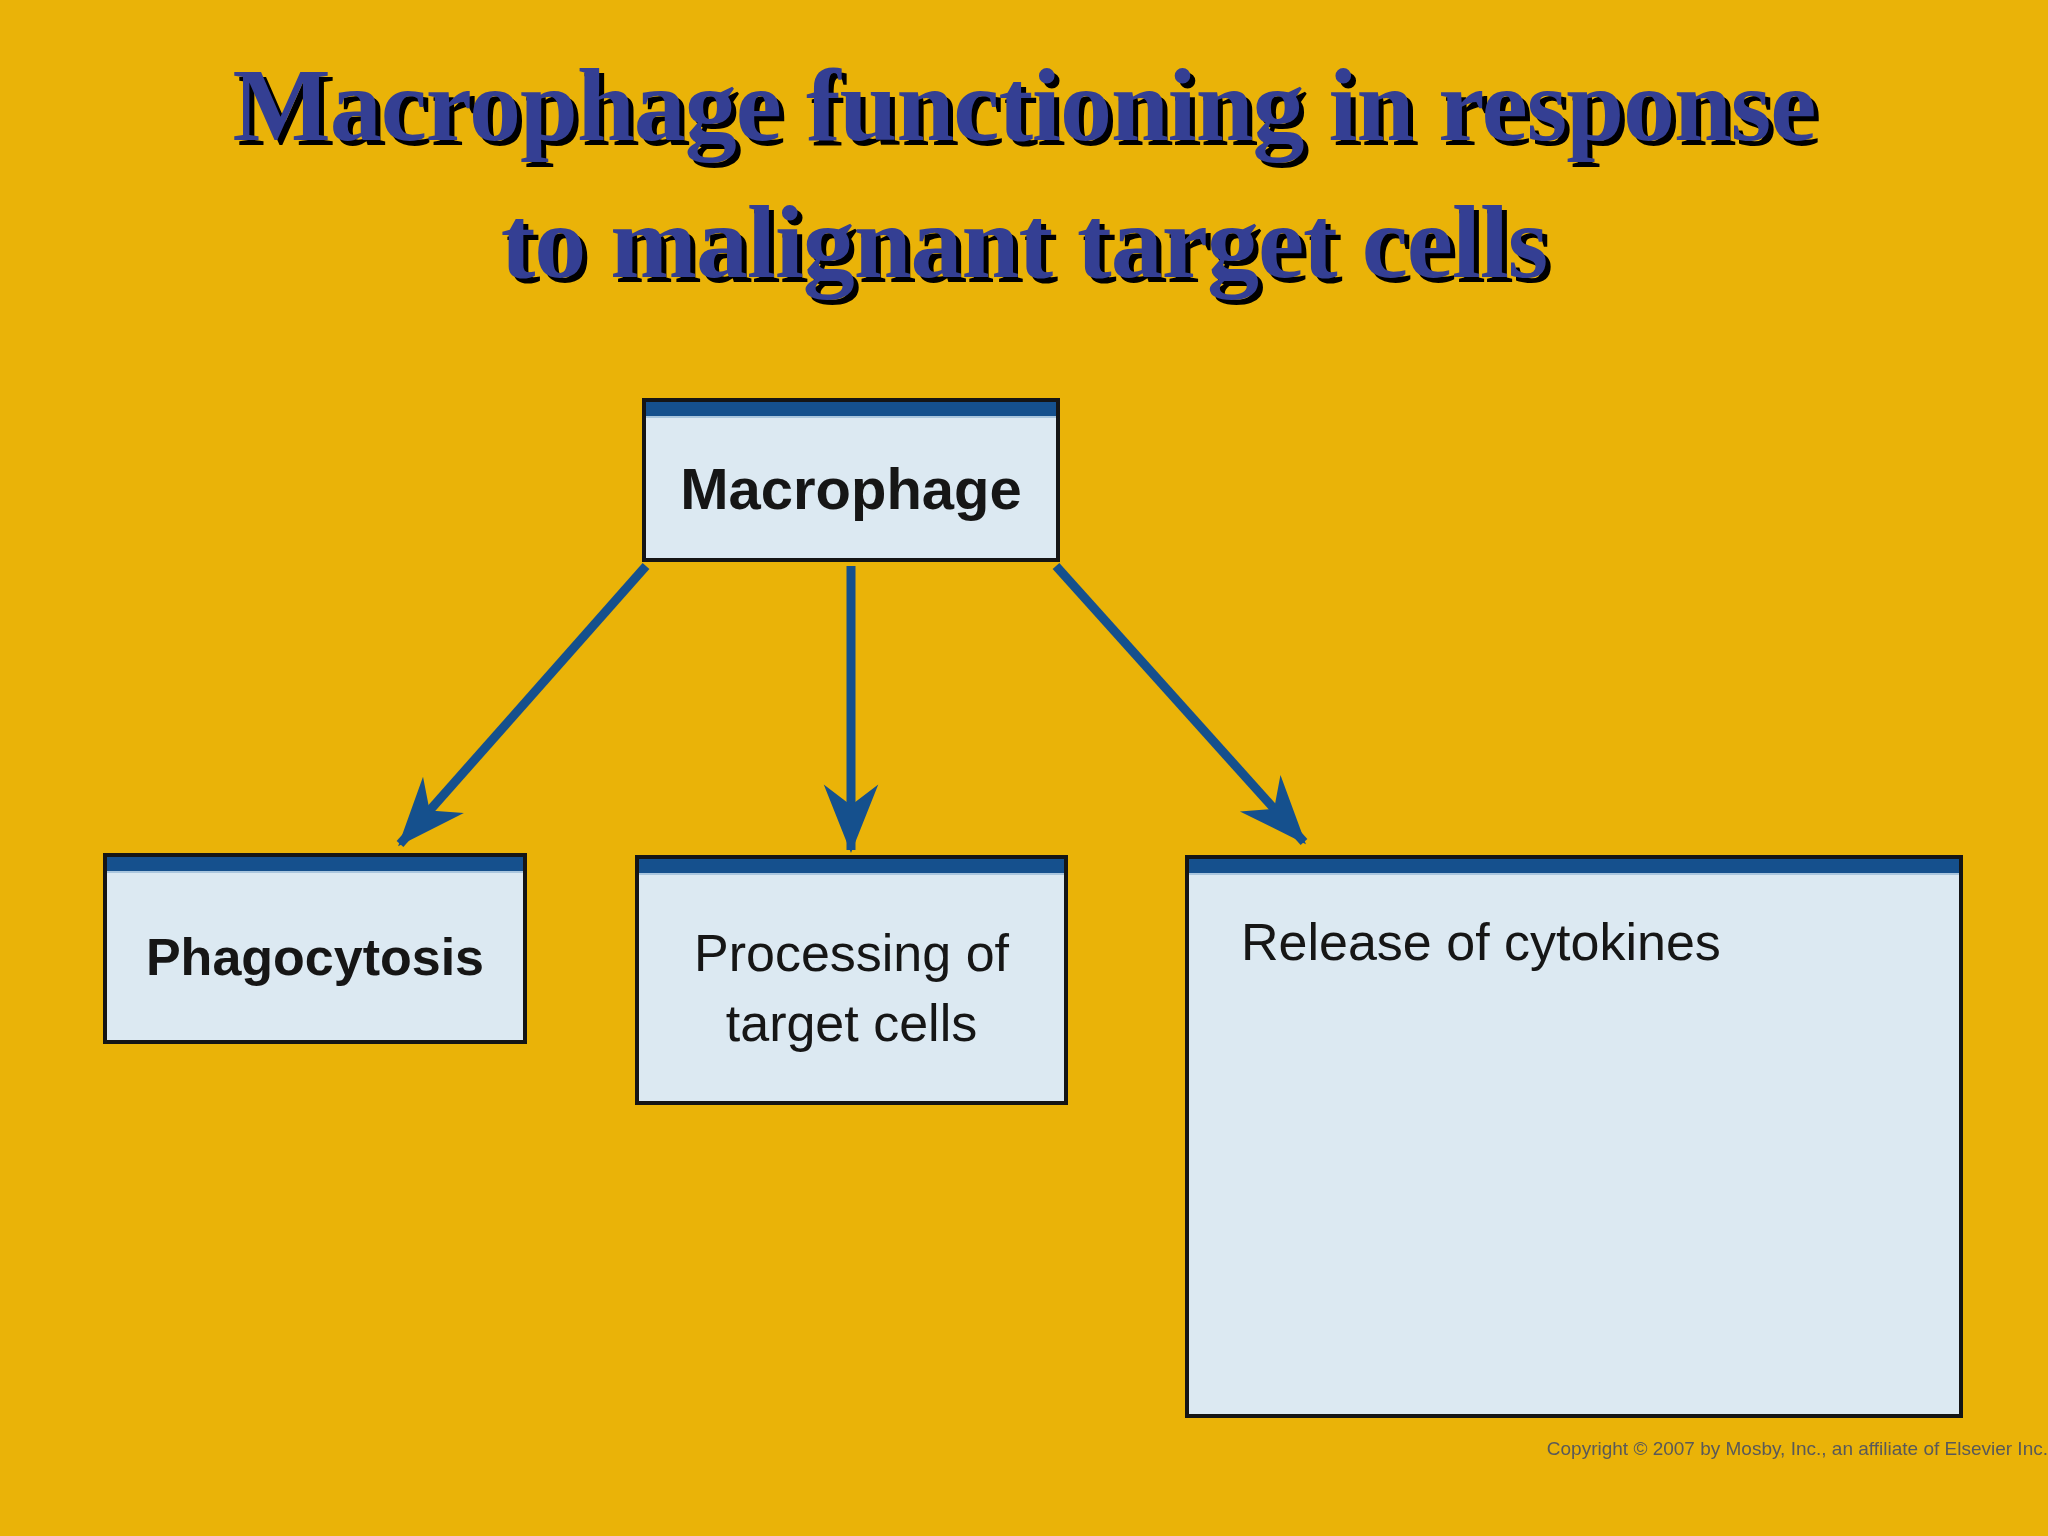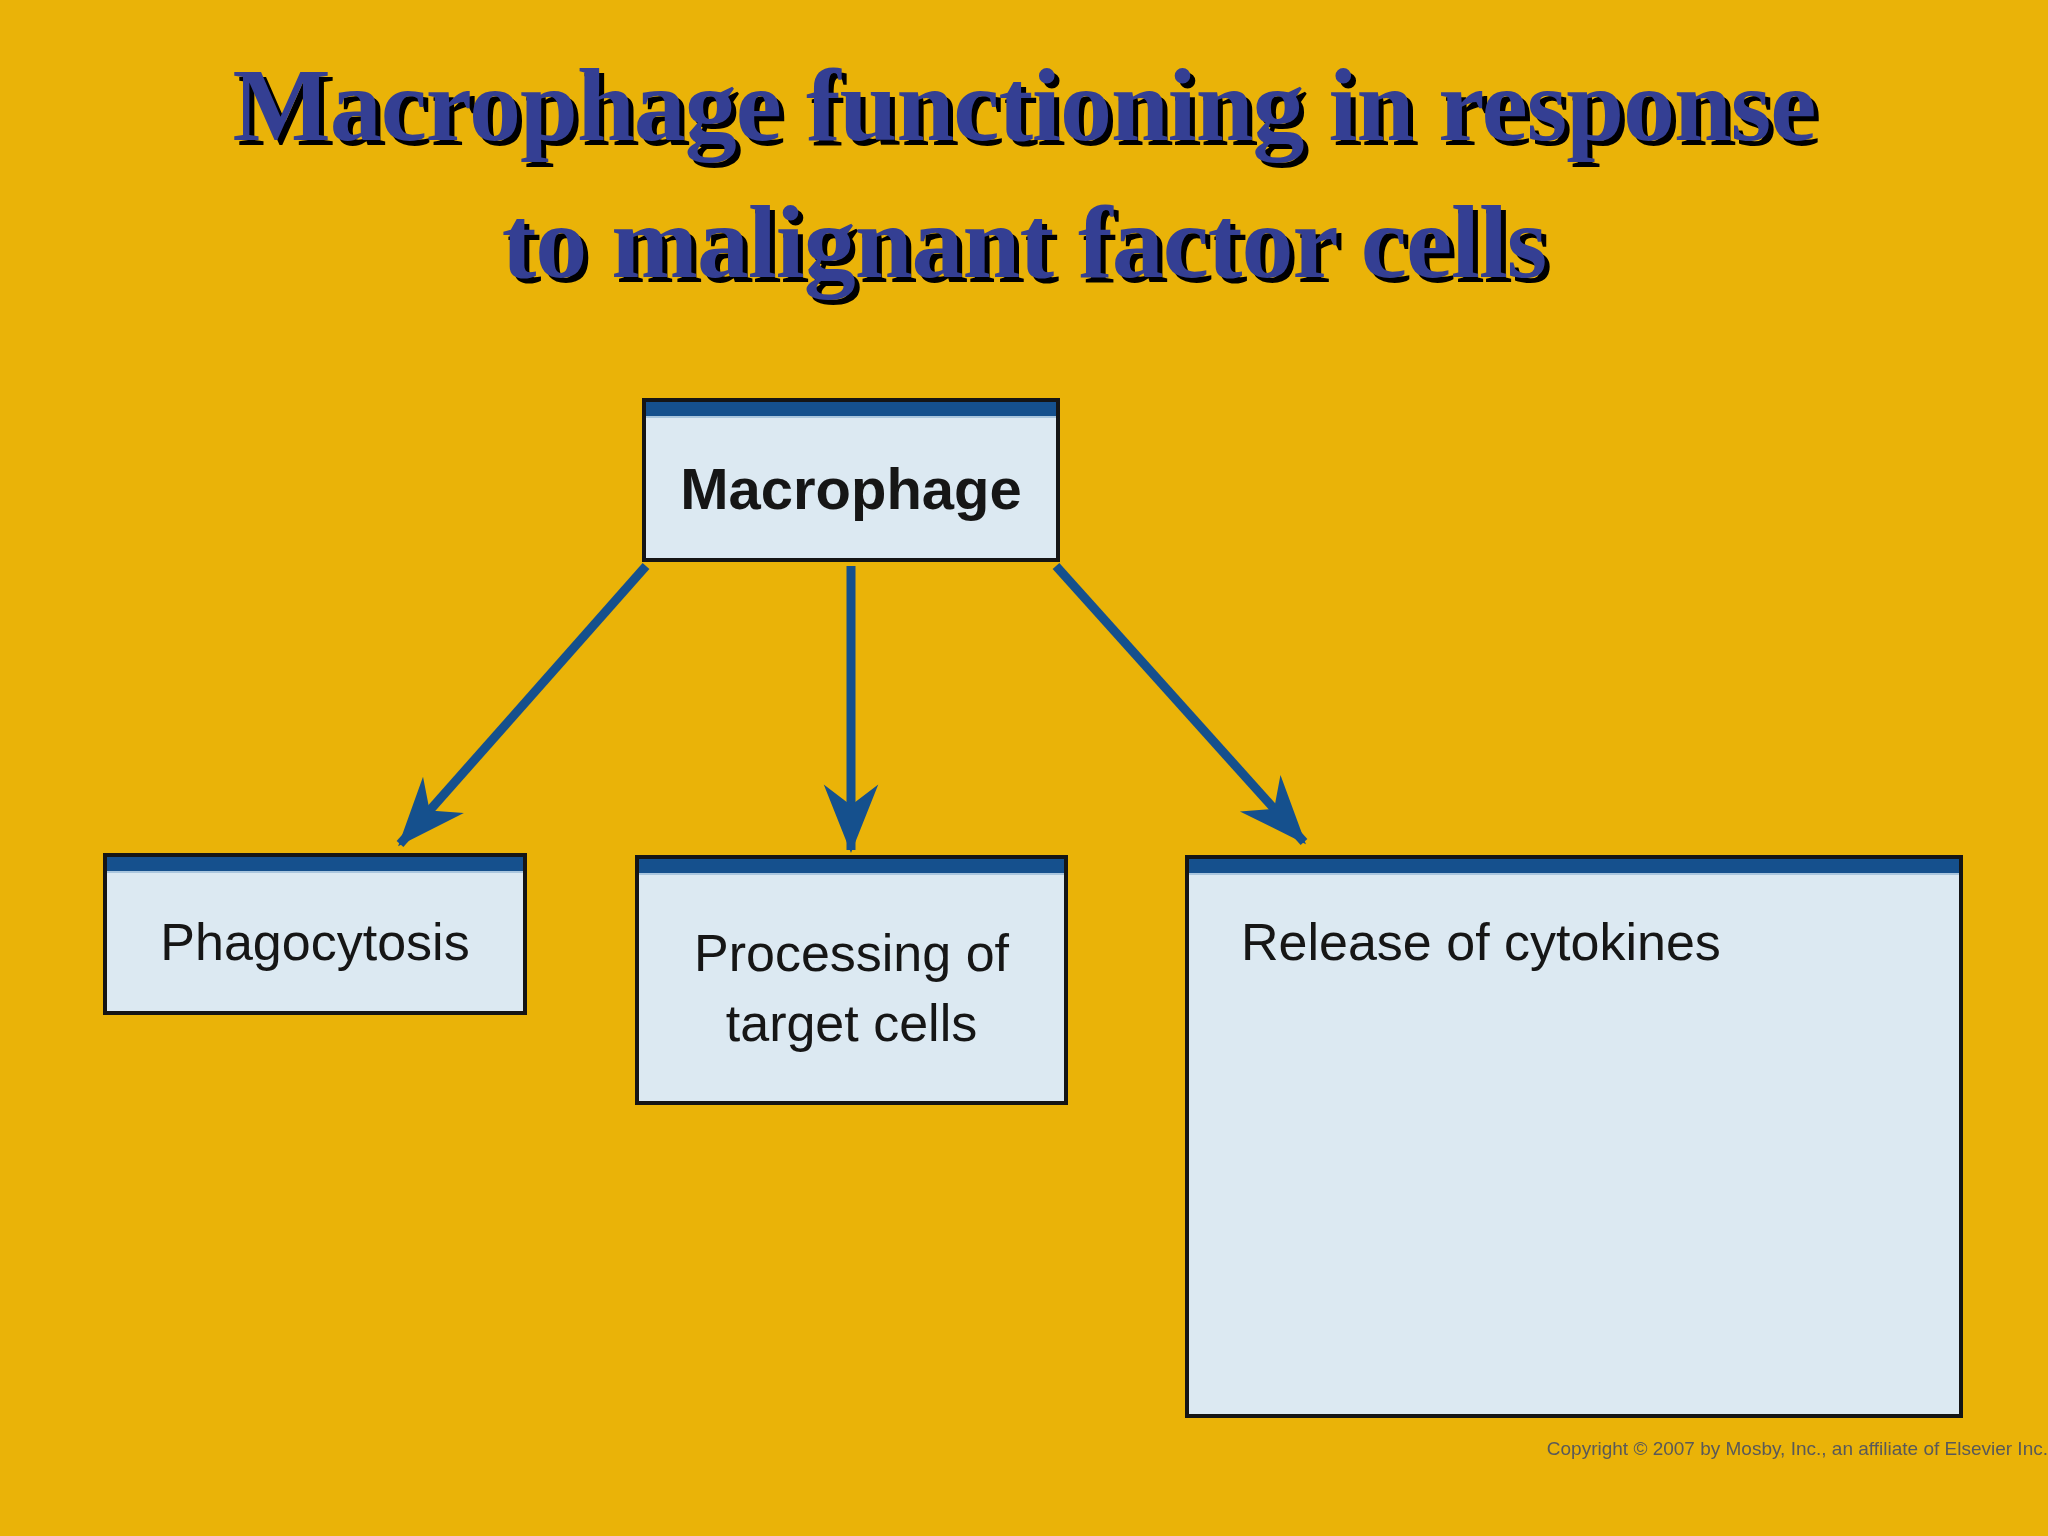--- a/index.html
+++ b/index.html
@@ -57,21 +57,21 @@
   .node-body {
     flex: 1 1 auto;
     display: flex;
     align-items: center;
     justify-content: center;
     text-align: center;
     color: var(--text_color);
   }
   .node-macrophage { left: 642px; top: 398px; width: 418px; height: 164px; }
   .node-macrophage .node-body { font-size: 58px; font-weight: bold; letter-spacing: 0px; }
-  .node-phagocytosis { left: 103px; top: 853px; width: 424px; height: 162px; }
+  .node-phagocytosis { left: 103px; top: 853px; width: 424px; height: 191px; font-weight: bold; }
   .node-phagocytosis .node-body { font-size: 52px; }
   .node-processing { left: 635px; top: 855px; width: 433px; height: 250px; }
   .node-processing .node-body { font-size: 52px; line-height: 1.35; padding: 0 30px; border-radius: 8px; }
   .node-release { left: 1185px; top: 855px; width: 778px; height: 563px; }
   .node-release .node-body {
     align-items: flex-start;
     justify-content: flex-start;
     text-align: left;
     flex-direction: column;
     padding: 26px 20px 0 52px;
@@ -104,21 +104,21 @@
     color: var(--copyright_color);
   }
 </style>
 </head>
 <body>
 
 <div class="slide">
 
   <div class="slide-title">
     <div>Macrophage functioning in response</div>
-    <div>to malignant factor cells</div>
+    <div>to malignant target cells</div>
   </div>
 
   <svg class="arrow-layer" viewBox="0 0 2048 1536" xmlns="http://www.w3.org/2000/svg">
     <defs>
       <marker id="arrowhead" markerUnits="userSpaceOnUse" markerWidth="70" markerHeight="58" viewBox="0 0 12 10" refX="11.5" refY="5" orient="auto">
         <path class="arrowhead-shape" d="M0.2,0.3 L12,5 L0.2,9.7 L3.8,5 Z"></path>
       </marker>
     </defs>
     <line class="arrow-line" x1="646" y1="566" x2="400" y2="844" marker-end="url(#arrowhead)"></line>
     <line class="arrow-line" x1="851" y1="566" x2="851" y2="850" marker-end="url(#arrowhead)"></line>

